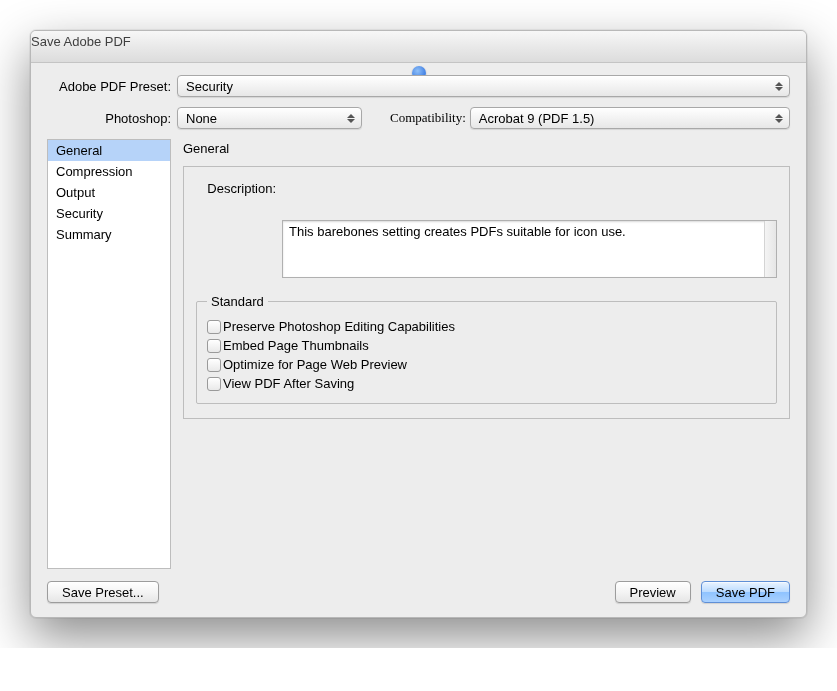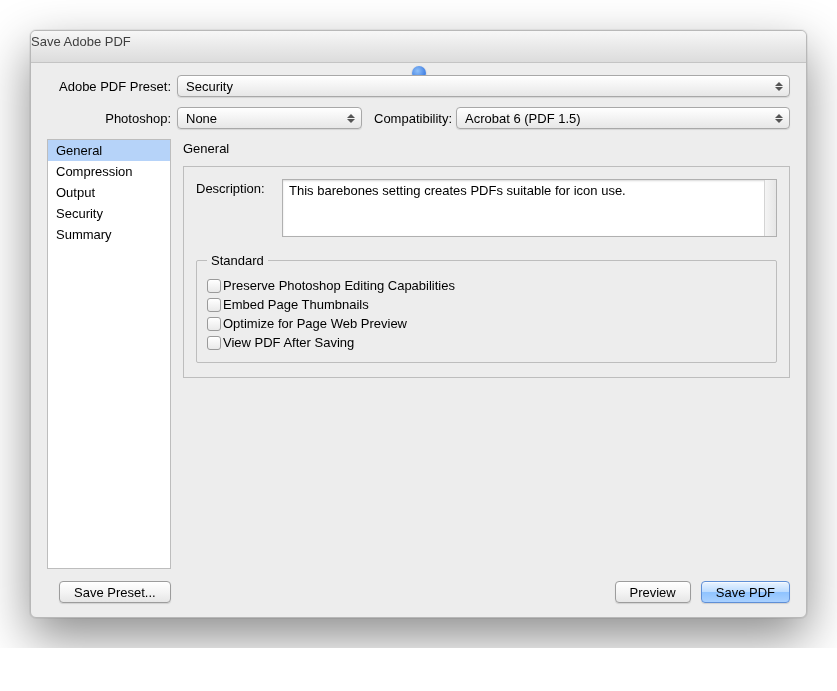--- a/index.html
+++ b/index.html
@@ -49,21 +49,21 @@
     align-items: center;
     margin-bottom: 10px;
   }
   .label-right {
     text-align: right;
     padding-right: 6px;
     flex-shrink: 0;
   }
   .preset-label { width: 130px; }
   .standard-label { width: 130px; }
-  .compat-label { margin-left: 12px; margin-right: 4px; }
+  .compat-label { margin-left: 28px; margin-right: 4px; font-family: Liberation Serif, serif; }
   .popup {
     position: relative;
     display: inline-flex;
     align-items: center;
     height: 22px;
     padding: 0 22px 0 8px;
     background: linear-gradient(to bottom, #ffffff 0%, #f3f3f3 50%, #e7e7e7 100%);
     border: 1px solid #a8a8a8;
     border-radius: 4px;
     box-shadow: 0 1px 0 rgba(255,255,255,0.6) inset, 0 1px 1px rgba(0,0,0,0.1);
@@ -126,34 +126,35 @@
     background: #ededed;
     padding: 12px 12px 14px 12px;
   }
   .desc-row {
     display: flex;
     align-items: flex-start;
     margin-bottom: 16px;
   }
   .desc-label {
     width: 86px;
-    text-align: left;
+    text-align: right;
     padding-right: 6px;
     padding-top: 2px;
   }
   .desc-box {
     flex: 1;
     height: 58px;
     background: #fff;
     border: 1px solid #b0b0b0;
     box-shadow: inset 0 1px 2px rgba(0,0,0,0.15);
     padding: 3px 6px;
     font-size: 13px;
     overflow: hidden;
     position: relative;
+    margin-top: 41px;
   }
   .desc-scroll {
     position: absolute;
     right: 0; top: 0; bottom: 0;
     width: 12px;
     background: linear-gradient(to right, #f4f4f4, #e6e6e6);
     border-left: 1px solid #d4d4d4;
   }
   fieldset.options {
     border: 1px solid #bdbdbd;
@@ -196,21 +197,21 @@
     display: inline-flex;
     align-items: center;
     cursor: default;
     margin-left: 10px;
   }
   .push-button.default {
     background: linear-gradient(to bottom, #eaf4ff 0%, #bcdcff 48%, #8fc3ff 52%, #a9d1ff 100%);
     border-color: #5f8fd6;
     color: #000;
   }
-  .push-button.save-preset { margin-left: 12px; }
+  .push-button.save-preset { margin-left: 0; }
 </style>
 </head>
 <body>
 
 <div class="window">
   <div class="titlebar">
     <span>Save Adobe PDF</span>
   </div>
   <div class="content">
     <div class="progress-dot"></div>
@@ -224,21 +225,21 @@
     </div>
 
     <div class="row">
       <div class="label-right standard-label">Photoshop:</div>
       <div class="popup standard">
         <span>None</span>
         <span class="arrows"></span>
       </div>
       <div class="compat-label">Compatibility:</div>
       <div class="popup compat">
-        <span>Acrobat 6 (PDF 1.5)</span>
+        <span>Acrobat 9 (PDF 1.5)</span>
         <span class="arrows"></span>
       </div>
     </div>
 
     <div class="main">
       <div class="sidebar">
         <div class="sidebar-item selected"><span>General</span></div>
         <div class="sidebar-item"><span>Compression</span></div>
         <div class="sidebar-item"><span>Output</span></div>
         <div class="sidebar-item"><span>Security</span></div>

